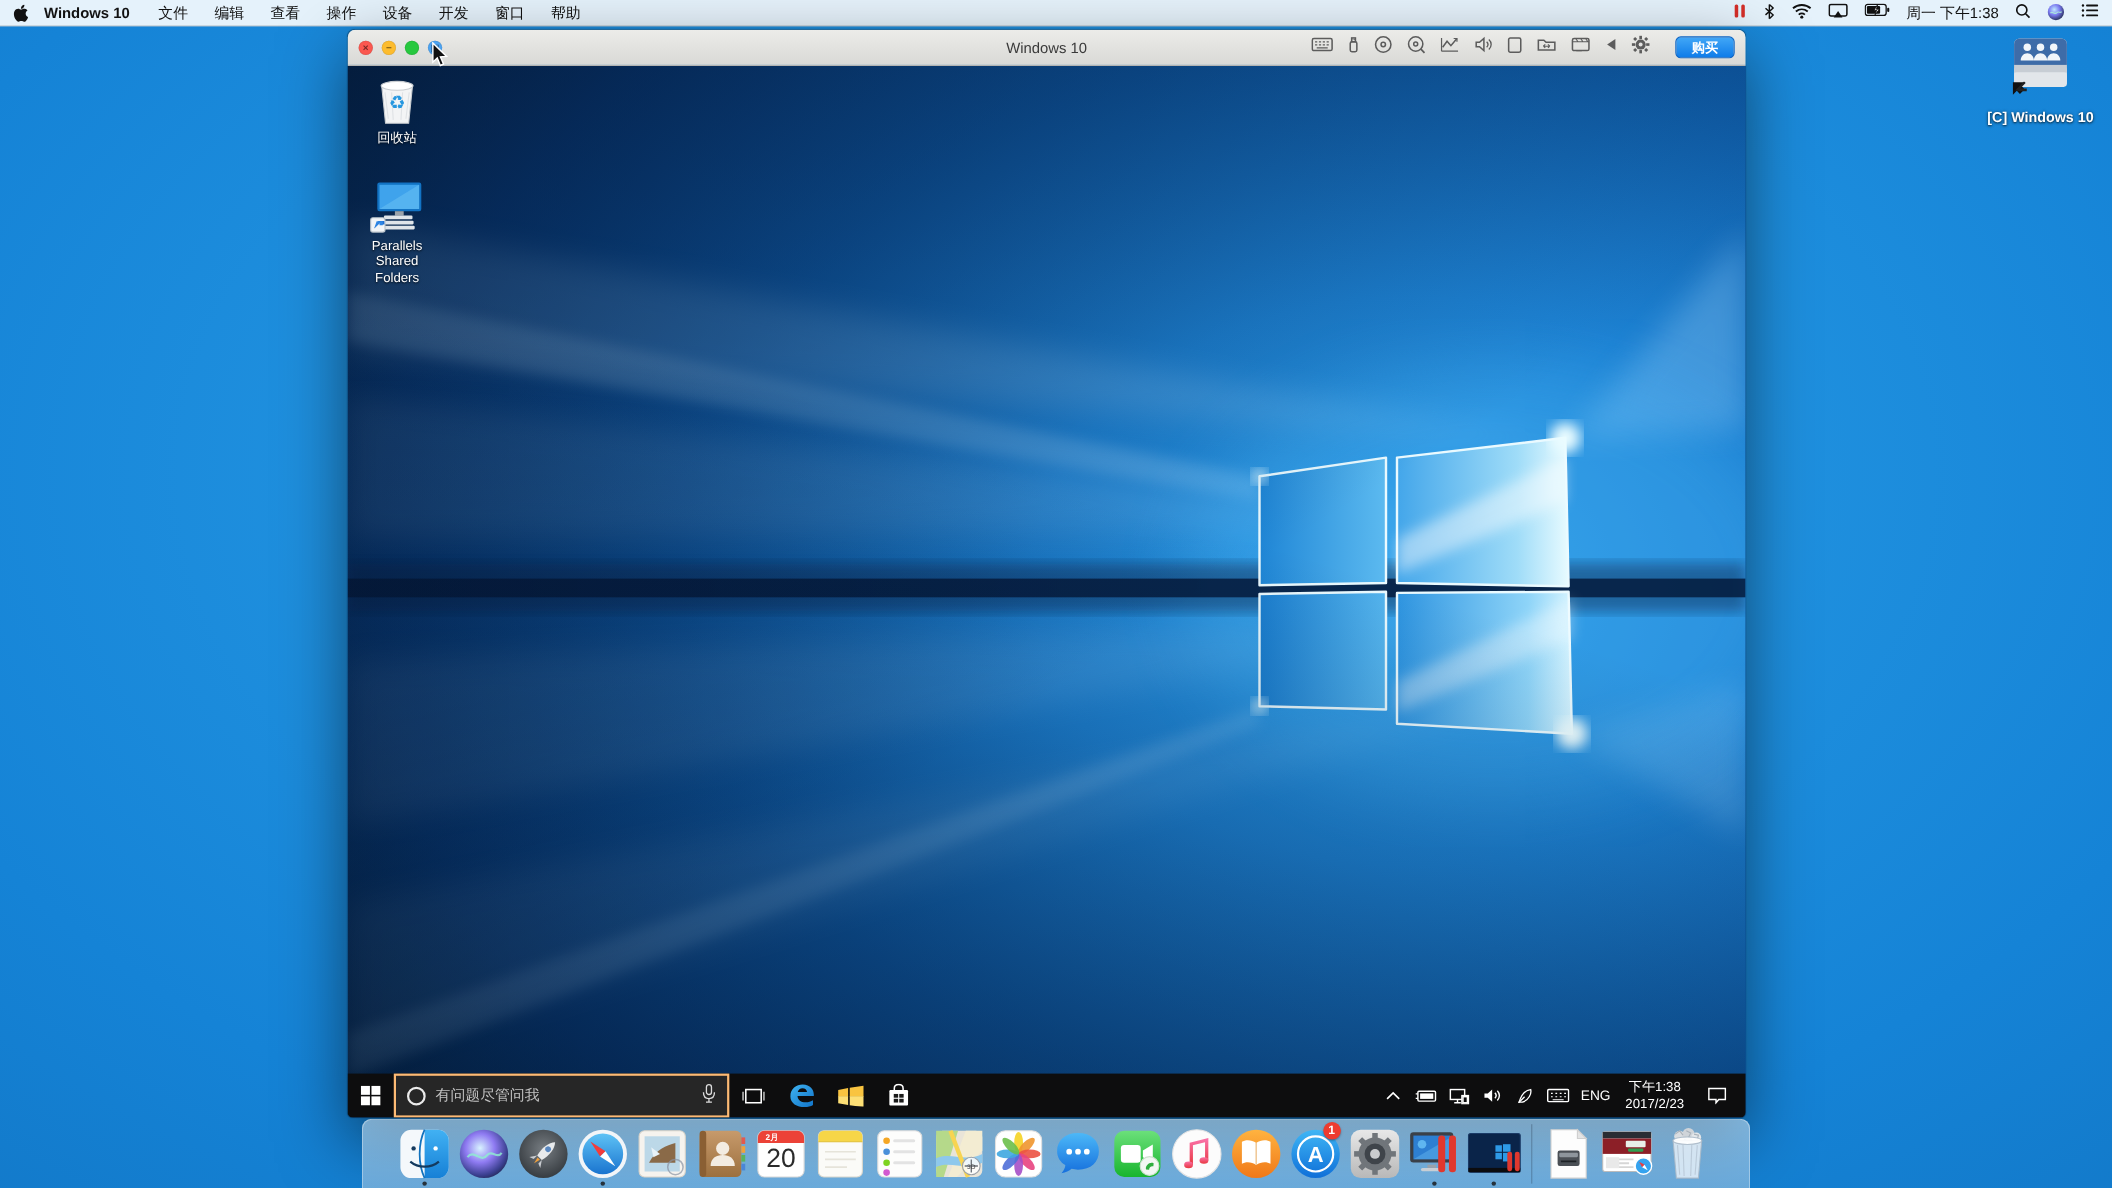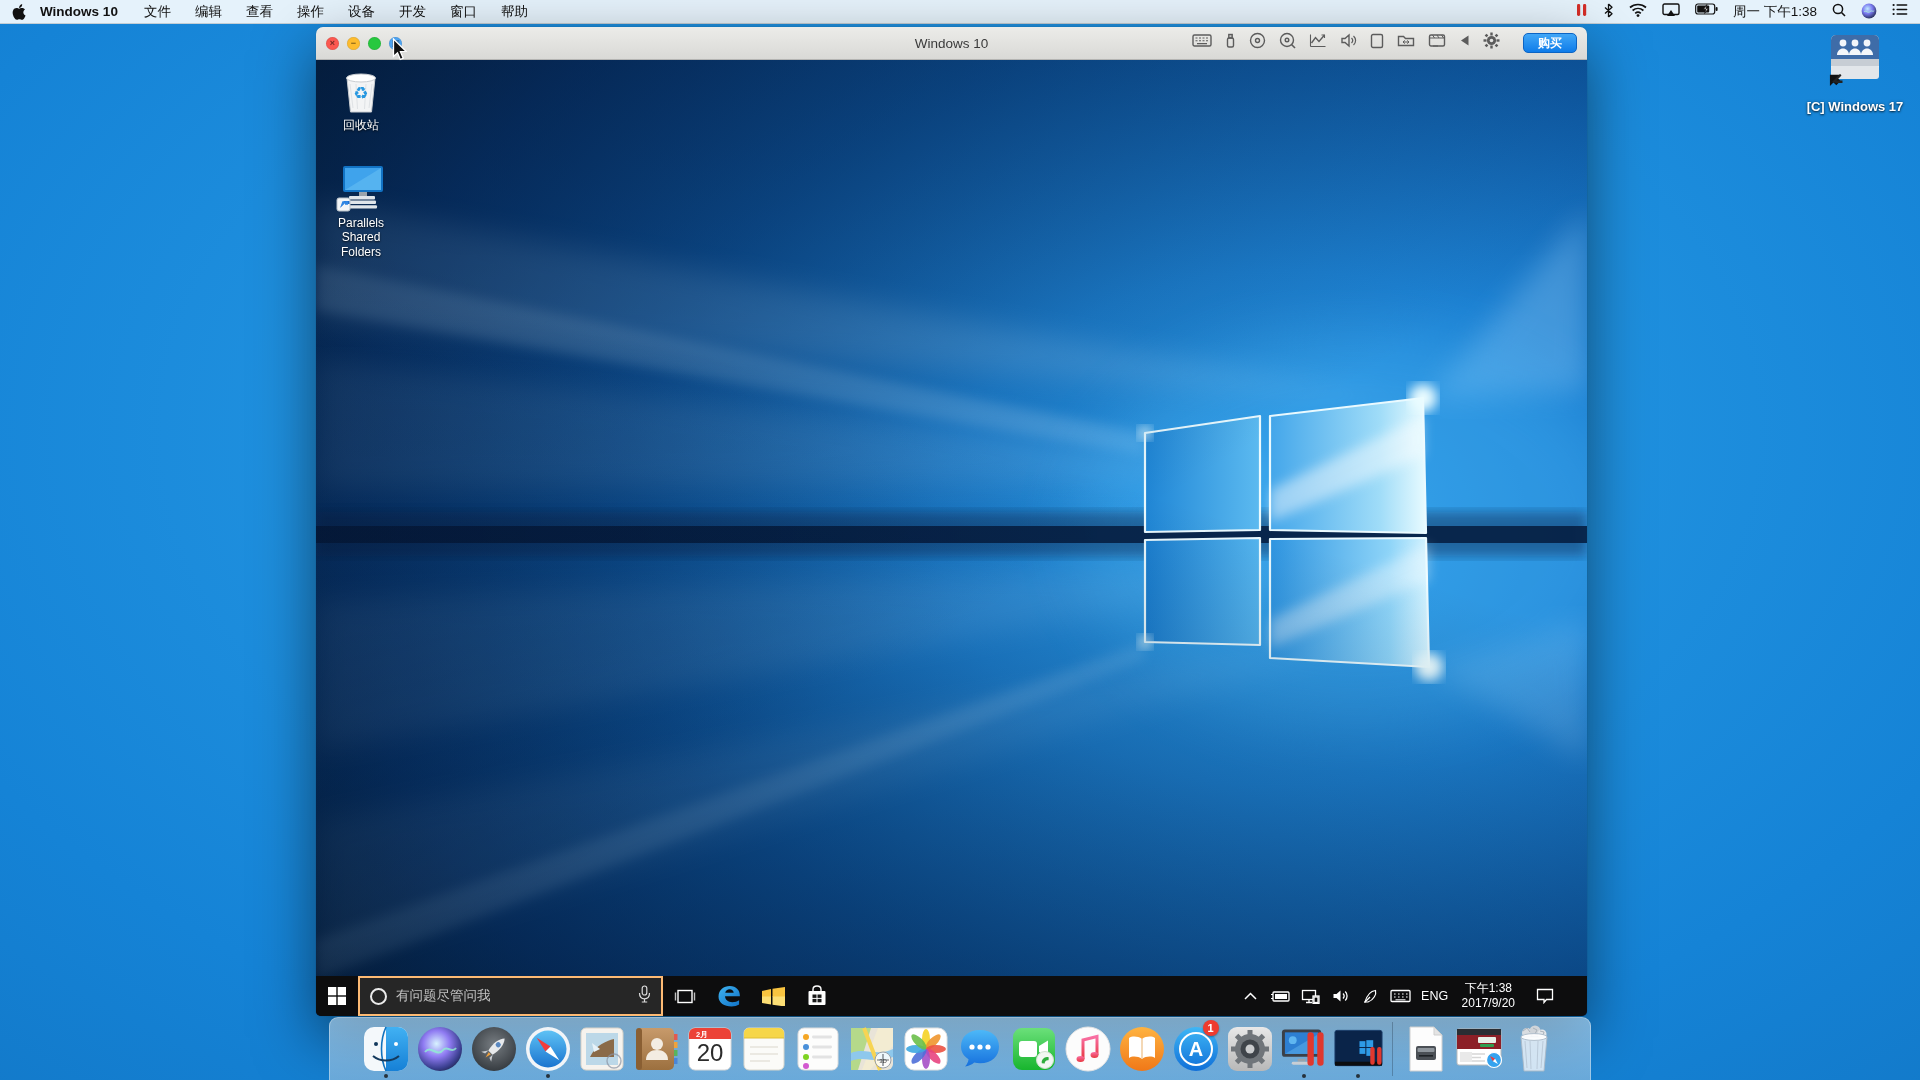--- a/index.html
+++ b/index.html
@@ -43,21 +43,21 @@
   .wicon{position:absolute;width:86px;display:flex;flex-direction:column;align-items:center;}
   .wicon .lbl{margin-top:2px;color:#fff;font-size:12px;text-align:center;line-height:1.2;
     text-shadow:0 1px 2px rgba(0,0,0,.9);}
   
   .wtaskbar{position:absolute;left:0;right:0;bottom:0;height:40px;background:#0d0d0e;display:flex;align-items:stretch;}
   .startbtn{width:42px;display:flex;align-items:center;justify-content:center;}
   .searchbox{width:305px;background:#262626;border:2px solid #fdba74;display:flex;align-items:center;padding:0 10px;gap:9px;}
   .cortana-ring{width:17px;height:17px;border:2.2px solid #eaeaea;border-radius:50%;}
   .searchtext{color:#c2c2c2;font-size:13.5px;flex:1;white-space:nowrap;}
   .tbtn{width:44px;display:flex;align-items:center;justify-content:center;}
-  .wtray{margin-left:auto;display:flex;align-items:center;gap:4px;padding-right:22px;}
+  .wtray{margin-left:auto;display:flex;align-items:center;gap:4px;padding-right:6px;}
   .wtray .ti{width:26px;display:flex;align-items:center;justify-content:center;}
   .wtray svg{stroke:#fff;fill:none;stroke-width:1.3;}
   .eng{color:#fff;font-size:12.5px;width:34px;text-align:center;}
   .wclock{color:#fff;font-size:12px;text-align:center;line-height:1.25;padding:0 6px;}
   
   .dock{position:absolute;left:329px;bottom:0;width:1262px;height:63px;
     background:linear-gradient(rgba(214,235,250,.55),rgba(176,205,228,.55));
     border:1px solid rgba(255,255,255,.35);border-bottom:none;border-radius:9px 9px 0 0;
     display:flex;align-items:center;justify-content:center;gap:5px;padding:0 8px;}
   .di{width:49px;height:62px;position:relative;display:flex;align-items:center;justify-content:center;}
@@ -170,21 +170,21 @@
           <circle cx="20" cy="10" r="3.4"></circle>
           <path d="M14 22 c0-4 3-6.5 6-6.5 s6 2.5 6 6.5 Z"></path>
           <circle cx="32" cy="10" r="3.4"></circle>
           <path d="M26 22 c0-4 3-6.5 6-6.5 s6 2.5 6 6.5 Z"></path>
           <circle cx="44" cy="10" r="3.4"></circle>
           <path d="M38 22 c0-4 3-6.5 6-6.5 s6 2.5 6 6.5 Z"></path>
         </g>
       <path d="M10 46 l8-8 v5 h4 v6 h-4 v5 Z" fill="#111" transform="rotate(45 14 46) translate(-4 2)"></path>
       <path d="M9 49 L17 41 l1.5 1.5 -5 5 6 0 0 2.5 -6 0 0 0 Z" fill="#222"></path>
     </svg>
-    <div class="lbl">[C] Windows 17</div>
+    <div class="lbl">[C] Windows 10</div>
   </div>
 
 
   <div class="vmwin">
     <div class="titlebar">
       <div class="tl">
         <b class="c">×</b>
         <b class="m">−</b>
         <b class="z"></b>
         <b class="p">▣</b>
@@ -455,21 +455,21 @@
             </span>
           <span class="ti">
               <svg width="21" height="14" viewBox="0 0 21 14">
                 <rect x="1" y="1.5" width="19" height="11" rx="1"></rect>
                 <path d="M4 5 h1.6 M8 5 h1.6 M12 5 h1.6 M16 5 h1.6 M4 8 h1.6 M8 8 h1.6 M12 8 h1.6 M16 8 h1.6 M5.5 10.8 h10" stroke-width="1"></path>
               </svg>
             </span>
           <span class="eng">ENG</span>
           <span class="wclock">
             <span>下午1:38</span><br>
-            <span>2017/9/20</span>
+            <span>2017/2/23</span>
           </span>
           <span class="ti" style="width:40px">
               <svg width="18" height="16" viewBox="0 0 18 16">
                 <path d="M1.5 1.5 h15 v10 h-6 l-2.5 3 v-3 h-6.5 Z" stroke-width="1.3"></path>
               </svg>
             </span>
         </div>
       </div>
     </div>
   </div>

